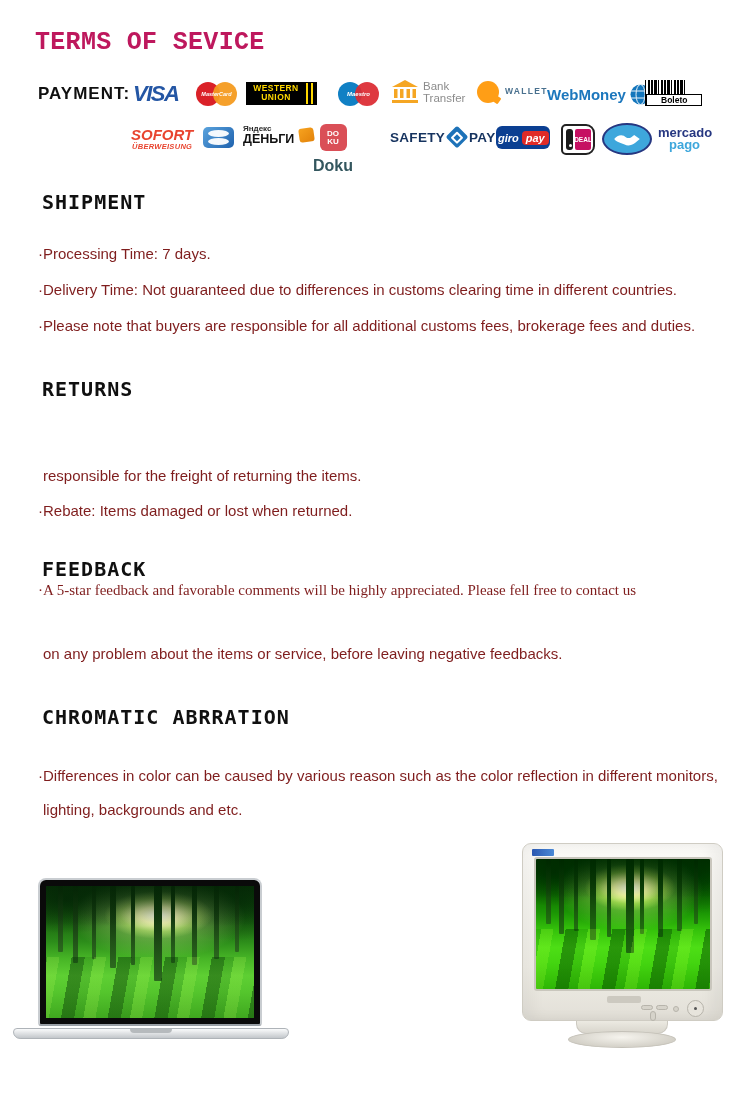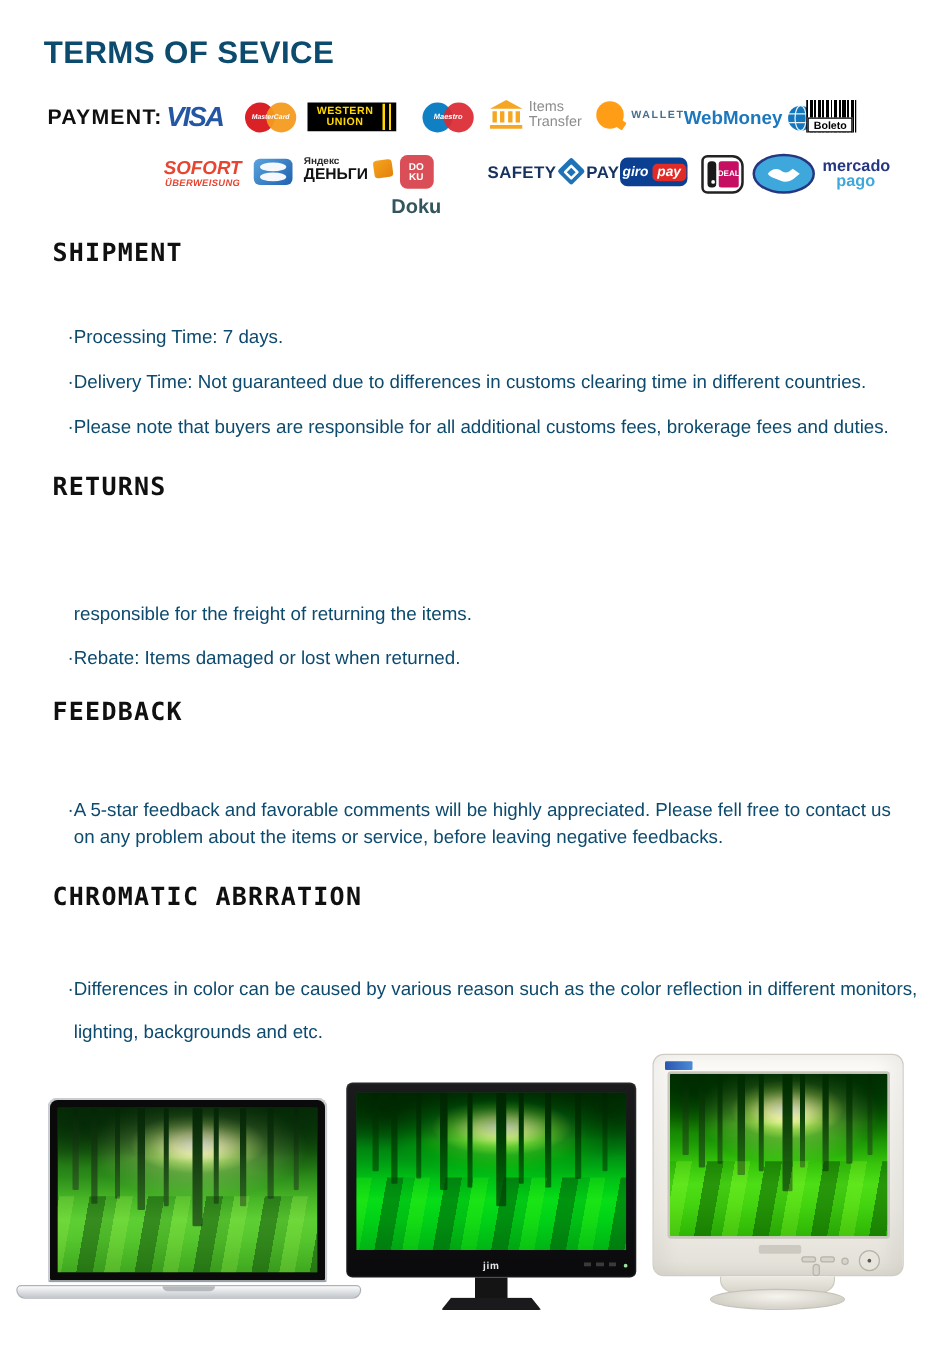--- a/index.html
+++ b/index.html
@@ -1,21 +1,21 @@
 <!DOCTYPE html>
 <html><head>
 <meta charset="utf-8">
 <style>
   html,body{margin:0;padding:0;background:#fff;}
   .page{position:relative;width:750px;height:1096px;background:#fff;overflow:hidden;
         font-family:"Liberation Sans",sans-serif;color:#1c1c1c;}
 
   
   .title{position:absolute;left:35px;top:28px;margin:0;font-size:25px;font-weight:800;
-         letter-spacing:.3px;color:#0c4a6e;white-space:nowrap;}
+         letter-spacing:.3px;color:#be185d;white-space:nowrap;font-family:Liberation Mono, monospace;}
 
   
   .pay-label{position:absolute;left:38px;top:84px;font-size:17px;font-weight:600;color:#101010;letter-spacing:1px;}
   .logo{position:absolute;white-space:nowrap;}
 
   .visa-t{font-size:22px;font-weight:800;font-style:italic;color:#2456a4;letter-spacing:-1.5px;}
 
   .mc{width:42px;height:24px;}
   .mc i{position:absolute;top:0;width:24px;height:24px;border-radius:50%;}
   .mc .c1{left:0;background:#da2128;}
@@ -45,21 +45,21 @@
         background:#ff9e16;border-radius:1px;transform:rotate(35deg);}
   .qiwi .qt{font-size:8.5px;font-weight:800;color:#49708e;line-height:1.15;}
   .qiwi .qt .w{letter-spacing:1.3px;font-weight:700;}
 
   .wm{display:flex;align-items:center;gap:4px;}
   .wm .wmt{font-size:15px;font-weight:700;color:#1c77bd;}
 
   .boleto{width:40px;height:26px;
           background:repeating-linear-gradient(90deg,#000 0 1.5px,#fff 1.5px 3px,#000 3px 5.5px,#fff 5.5px 6.5px);}
   .boleto b{position:absolute;left:1px;bottom:0;background:#fff;border:1px solid #000;
-            font-size:8.5px;font-weight:700;padding:0 4px;color:#000;}
+            font-size:8.5px;font-weight:700;padding:0 14px;color:#000;}
 
   .sofort{text-align:center;color:#e8442f;}
   .sofort .s1{font-size:15px;font-weight:900;font-style:italic;line-height:1;}
   .sofort .s2{font-size:7.5px;font-weight:800;font-style:italic;letter-spacing:.3px;}
 
   .cb{width:31px;height:21px;border-radius:5px;background:linear-gradient(135deg,#5aa3dd,#1f62ae);}
   .cb::before,.cb::after{content:"";position:absolute;left:5px;width:21px;height:7px;border-radius:50%;background:rgba(255,255,255,.95);}
   .cb::before{top:3px;} .cb::after{bottom:3px;}
 
   .yx{display:flex;align-items:center;gap:5px;}
@@ -96,21 +96,21 @@
   .mp{display:flex;align-items:center;gap:6px;}
   .mp .oval{position:relative;width:46px;height:28px;border-radius:50%;background:#3ea7dc;
             border:2px solid #263781;display:flex;align-items:center;justify-content:center;}
   .mp .mt{line-height:.95;}
   .mp .m1{font-size:13px;font-weight:800;color:#263781;}
   .mp .m2{font-size:13px;font-weight:800;color:#3ea7dc;padding-left:11px;}
 
   
   .sec-h{position:absolute;left:42px;margin:0;font-family:"DejaVu Sans Mono",monospace;
          font-size:20px;font-weight:700;letter-spacing:1px;color:#101010;white-space:nowrap;}
-  .line{position:absolute;left:38px;margin:16px;font-size:15px;color:#0c4a6e;white-space:nowrap;}
+  .line{position:absolute;left:38px;margin:0;font-size:15px;color:#7f1d1d;white-space:nowrap;}
   .line.cont{padding-left:5px;}
 
   
   .forest{position:relative;width:100%;height:100%;overflow:hidden;
     background:
       radial-gradient(26% 18% at 54% 22%, #fffef0 0%, rgba(255,252,190,.85) 35%, rgba(226,255,130,.35) 70%, rgba(226,255,130,0) 100%),
       radial-gradient(60% 45% at 54% 24%, rgba(247,255,170,.55) 0%, rgba(247,255,170,0) 70%),
       radial-gradient(45% 35% at 10% 10%, rgba(5,45,8,.9), rgba(5,45,8,0) 75%),
       radial-gradient(50% 40% at 90% 12%, rgba(6,52,10,.85), rgba(6,52,10,0) 75%),
       radial-gradient(40% 30% at 35% 6%, rgba(10,60,12,.8), rgba(10,60,12,0) 80%),
@@ -218,21 +218,21 @@
   <div class="logo bank" style="left:392px;top:80px;">
     <svg width="26" height="24" viewBox="0 0 26 24">
       <path fill="#f5a623" d="M13 0L26 7H0z"></path>
       <rect x="2" y="9" width="3.5" height="9" fill="#f5a623"></rect>
       <rect x="8" y="9" width="3.5" height="9" fill="#f5a623"></rect>
       <rect x="14.5" y="9" width="3.5" height="9" fill="#f5a623"></rect>
       <rect x="20.5" y="9" width="3.5" height="9" fill="#f5a623"></rect>
       <rect x="0" y="20" width="26" height="3" fill="#f5a623"></rect>
     </svg>
     <div class="bt">
-      <div>Items</div>
+      <div>Bank</div>
       <div>Transfer</div>
     </div>
   </div>
 
   <div class="logo qiwi" style="left:477px;top:81px;">
     <div class="qic"></div>
     <div class="qt">
       <div></div>
       <div class="w">WALLET</div>
     </div>
@@ -307,21 +307,21 @@
   <h2 class="sec-h" style="top:190px;">SHIPMENT</h2>
   <p class="line" style="top:245px;">·Processing Time: 7 days.</p>
   <p class="line" style="top:281px;">·Delivery Time: Not guaranteed due to differences in customs clearing time in different countries.</p>
   <p class="line" style="top:317px;text-align:center;">·Please note that buyers are responsible for all additional customs fees, brokerage fees and duties.</p>
 
   <h2 class="sec-h" style="top:377px;">RETURNS</h2>
   <p class="line cont" style="top:467px;">responsible for the freight of returning the items.</p>
   <p class="line" style="top:502px;">·Rebate: Items damaged or lost when returned.</p>
 
   <h2 class="sec-h" style="top:557px;">FEEDBACK</h2>
-  <p class="line" style="top:624px;">·A 5-star feedback and favorable comments will be highly appreciated. Please fell free to contact us</p>
+  <p class="line" style="top:582px;font-family:Liberation Serif, serif;">·A 5-star feedback and favorable comments will be highly appreciated. Please fell free to contact us</p>
   <p class="line cont" style="top:645px;">on any problem about the items or service, before leaving negative feedbacks.</p>
 
   <h2 class="sec-h" style="top:705px;">CHROMATIC ABRRATION</h2>
   <p class="line" style="top:767px;">·Differences in color can be caused by various reason such as the color reflection in different monitors,</p>
   <p class="line cont" style="top:801px;">lighting, backgrounds and etc.</p>
 
   <div class="laptop">
     <div class="lap-screen">
       <div class="screen-inner">
         <div class="forest">
@@ -334,43 +334,20 @@
             <i class="trunk t7"></i>
             <i class="trunk t8"></i>
           <i class="trunk t9"></i>
             <i class="trunk t10"></i>
         </div>
       </div>
     </div>
     <div class="lap-base"></div>
   </div>
 
-  <div class="tv">
-    <div class="tv-bezel">
-      <div class="tv-screen screen-inner">
-        <div class="forest forest--tv">
-          <i class="trunk t1"></i>
-            <i class="trunk t2"></i>
-            <i class="trunk t3"></i>
-            <i class="trunk t4"></i>
-          <i class="trunk t5"></i>
-            <i class="trunk t6"></i>
-            <i class="trunk t7"></i>
-            <i class="trunk t8"></i>
-          <i class="trunk t9"></i>
-            <i class="trunk t10"></i>
-        </div>
-      </div>
-      <div class="tv-logo">jim</div>
-      <div class="tv-marks"></div>
-      <div class="tv-dot"></div>
-    </div>
-    <div class="tv-neck"></div>
-    <div class="tv-base"></div>
-  </div>
 
   <div class="crt">
     <div class="crt-body">
       <div class="crt-logo"></div>
       <div class="crt-screen">
         <div class="forest forest--crt">
           <i class="trunk t1"></i>
             <i class="trunk t2"></i>
             <i class="trunk t3"></i>
             <i class="trunk t4"></i>

